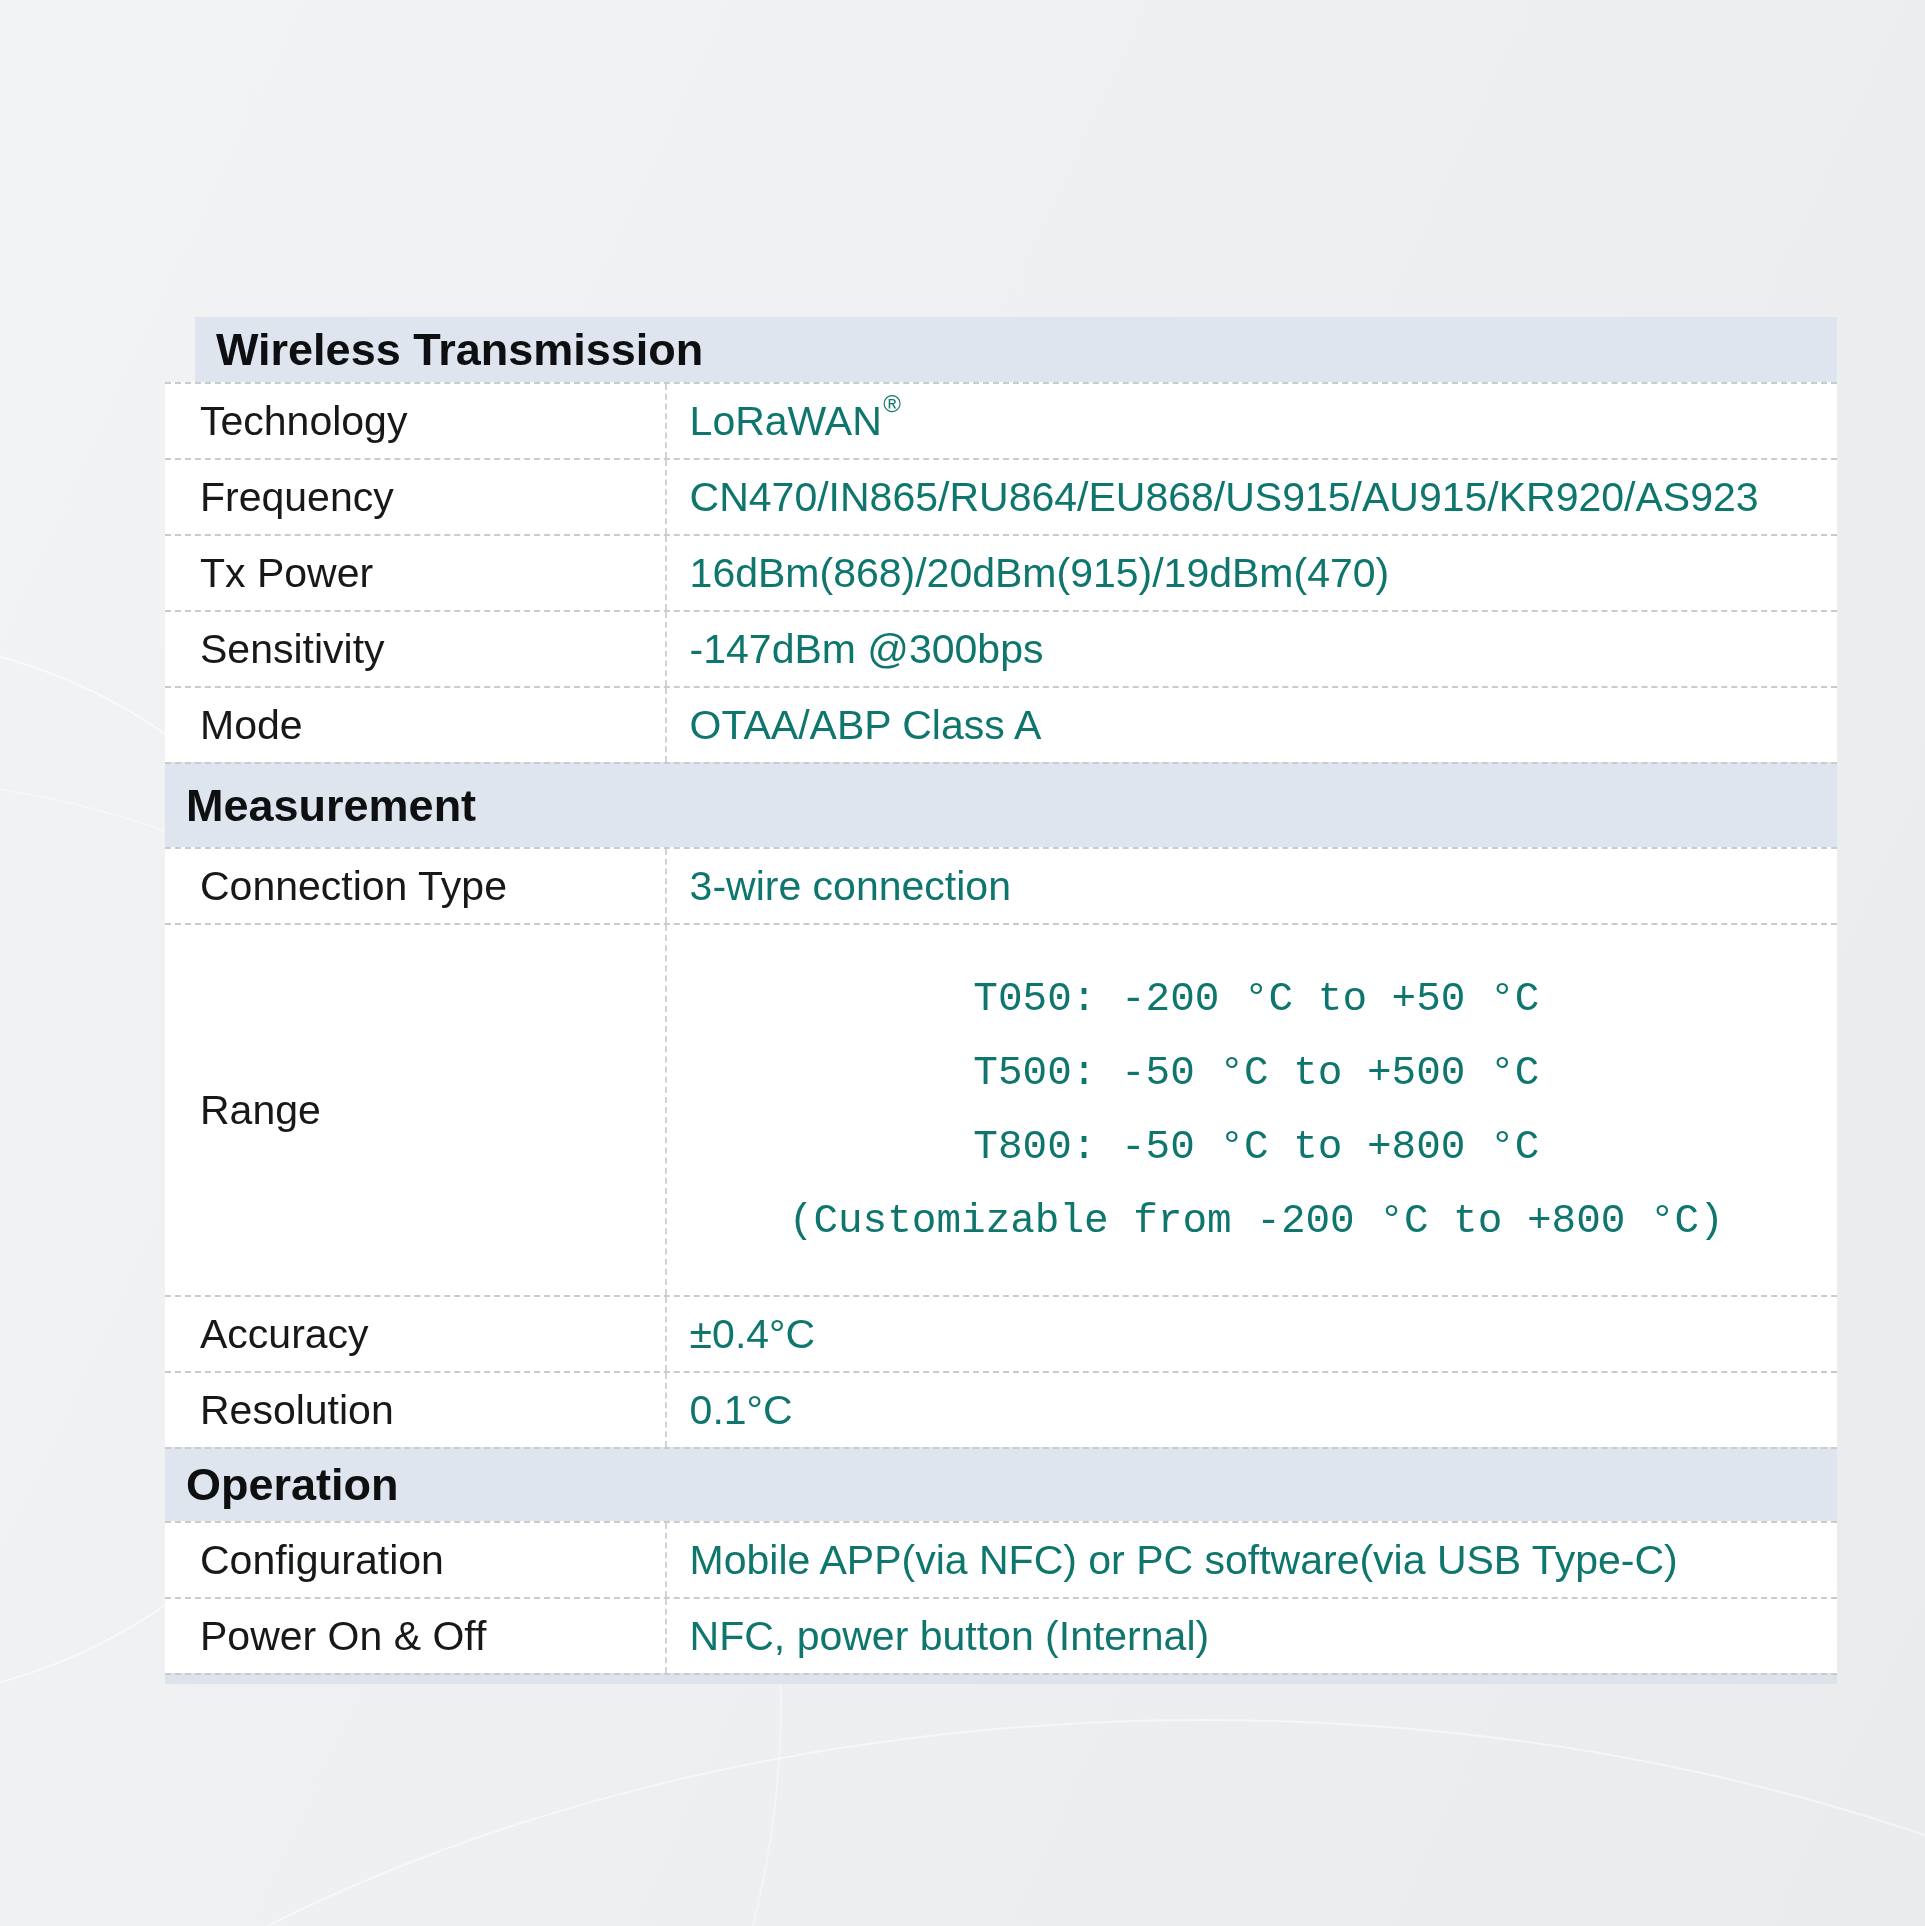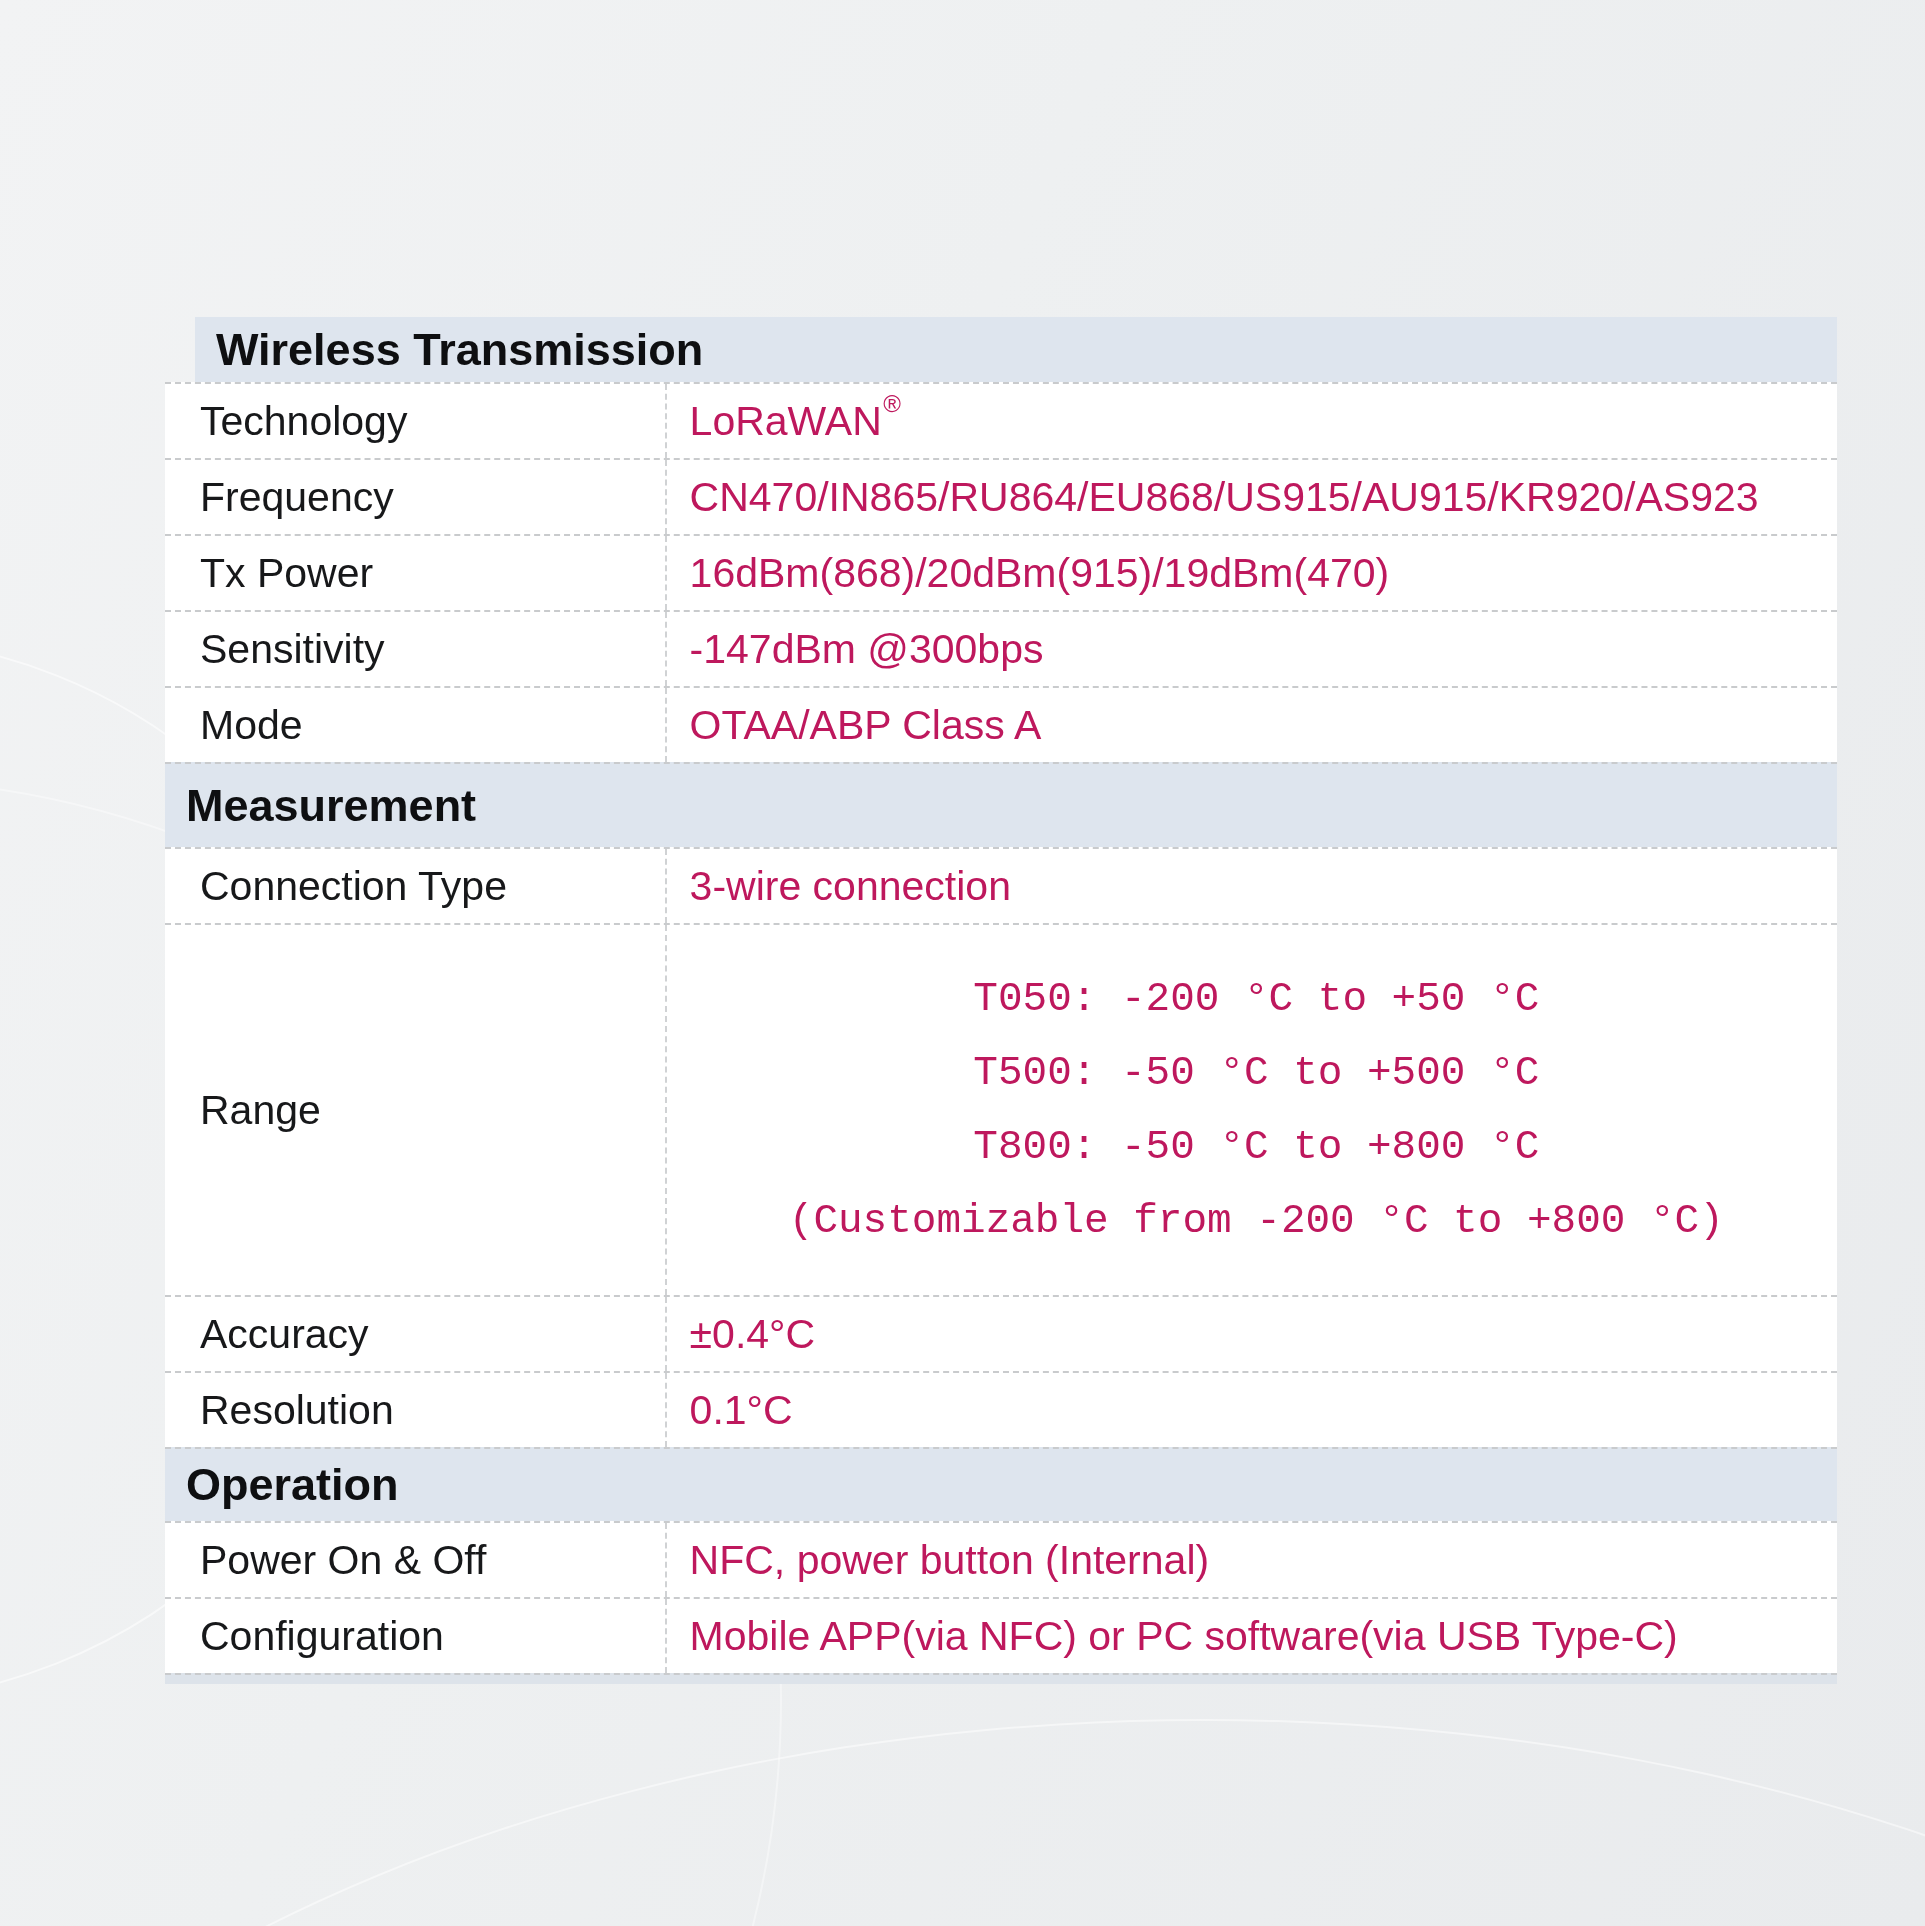--- a/index.html
+++ b/index.html
@@ -59,21 +59,21 @@
     border-right: 2.1px dashed #d0d2d4;
     font-size: 41px;
     color: #17181a;
   }
   .row .value {
     flex: 1;
     display: flex;
     align-items: center;
     padding: 0 14px 0 22.6px;
     font-size: 41px;
-    color: #be185d;
+    color: #0f766e;
   }
   .row.r-range { min-height: 372px; }
   .row.r-range .value {
     flex-direction: column;
     align-items: center;
     justify-content: center;
     padding-top: 5.7px;
     padding-bottom: 5.7px;
     font-family: Liberation Mono, monospace;
   }
@@ -163,26 +163,26 @@
     <div class="row">
       <div class="label">Resolution</div>
       <div class="value">0.1°C</div>
     </div>
 
     <div class="section-header h-op">
       <span>Operation</span>
     </div>
 
     <div class="row">
-      <div class="label">Power On &amp; Off</div>
-      <div class="value">NFC, power button (Internal)</div>
+      <div class="label">Configuration</div>
+      <div class="value">Mobile APP(via NFC) or PC software(via USB Type-C)</div>
     </div>
 
     <div class="row">
-      <div class="label">Configuration</div>
-      <div class="value">Mobile APP(via NFC) or PC software(via USB Type-C)</div>
+      <div class="label">Power On &amp; Off</div>
+      <div class="value">NFC, power button (Internal)</div>
     </div>
 
     <div class="bottom-strip"></div>
 
   </div>
 </div>
 
 
 </body></html>

